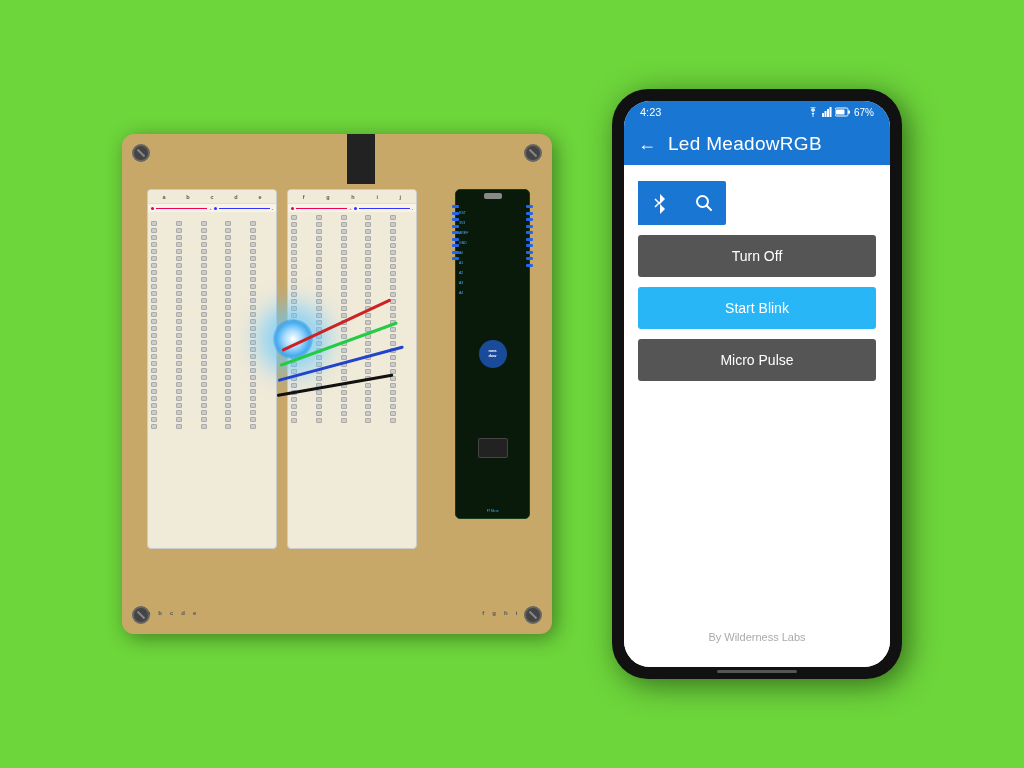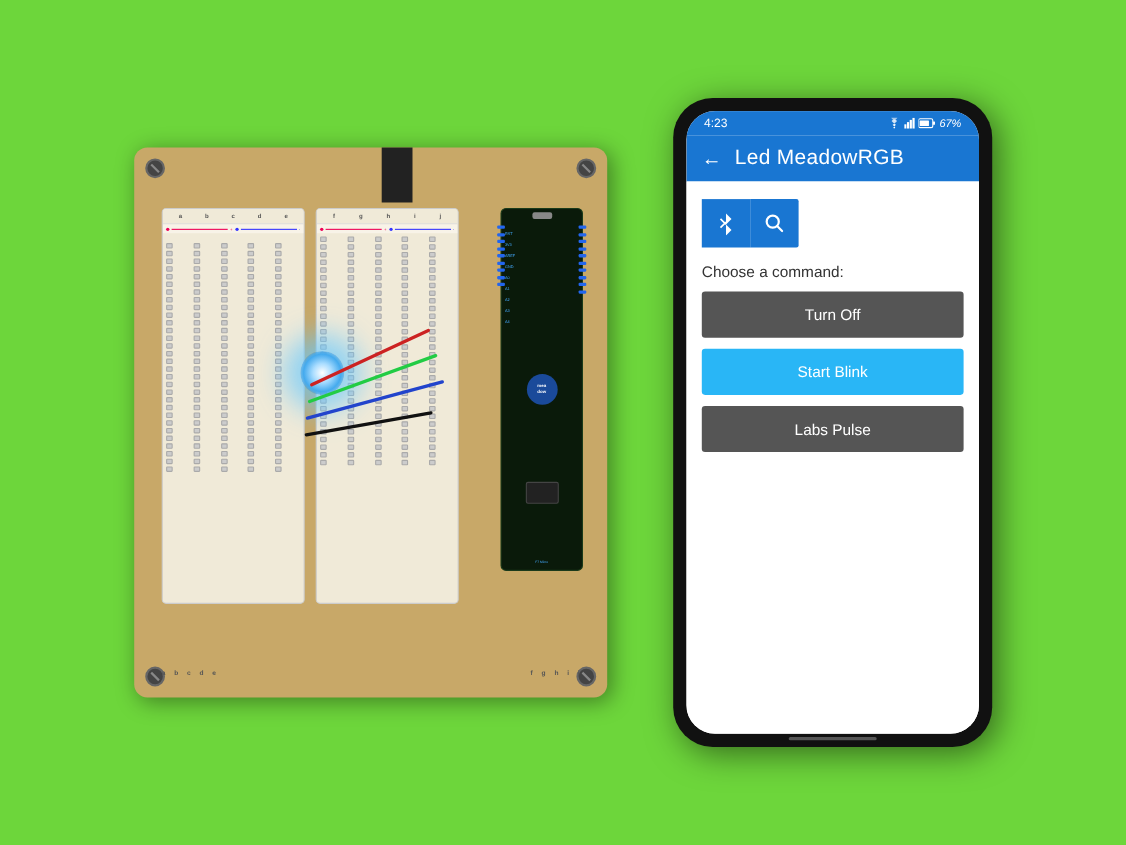--- a/index.html
+++ b/index.html
@@ -709,21 +709,21 @@
               <rect x="2.5" y="4" width="2" height="6"></rect>
               <rect x="5" y="2" width="2" height="8"></rect>
               <rect x="7.5" y="0" width="2" height="10"></rect>
             </svg>
 
             <svg width="16" height="10" viewBox="0 0 16 10" fill="white">
               <rect x="0" y="1" width="13" height="8" rx="1.5" ry="1.5" stroke="white" stroke-width="1" fill="none"></rect>
               <rect x="1" y="2.5" width="8.5" height="5" rx="0.5" fill="white"></rect>
               <rect x="13" y="3.5" width="2" height="3" rx="0.5" fill="white"></rect>
             </svg>
-            <span style="font-size:10px;font-style:italic;">67%</span>
+            <span style="font-size:10px;">67%</span>
           </div>
         </div>
 
         <div class="app-bar">
           <span class="back-arrow">←</span>
           <span class="app-title">Led MeadowRGB</span>
         </div>
 
         <div class="app-content">
 
@@ -739,26 +739,26 @@
             </button>
             <button class="device-btn device-btn-search" style="background:#1976d2; width:44px; height:44px; border:none; cursor:pointer; display:flex; align-items:center; justify-content:center;">
 
               <svg width="18" height="18" viewBox="0 0 18 18" fill="none">
                 <circle cx="7.5" cy="7.5" r="5.5" stroke="white" stroke-width="2"></circle>
                 <line x1="11.5" y1="11.5" x2="16" y2="16" stroke="white" stroke-width="2" stroke-linecap="round"></line>
               </svg>
             </button>
           </div>
 
-          <span class="command-label">Choose a command:</span>
 
           <button class="cmd-btn cmd-btn-dark">Turn Off</button>
           <button class="cmd-btn cmd-btn-blue">Start Blink</button>
-          <button class="cmd-btn cmd-btn-dark">Labs Pulse</button>
-
+          <button class="cmd-btn cmd-btn-dark">Micro Pulse</button>
+
+          <div class="footer-text">By Wilderness Labs</div>
 
         </div>
       </div>
 
       <div class="home-indicator"></div>
     </div>
   </div>
 
 </div>
 

